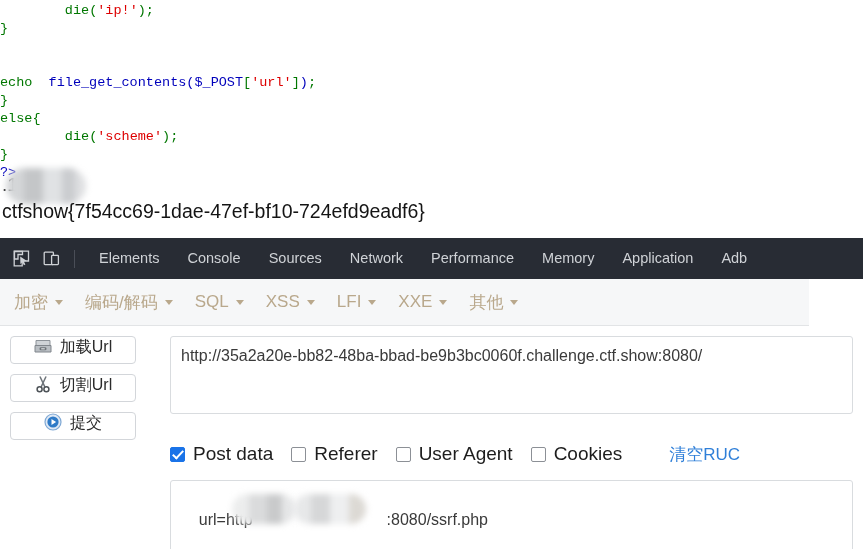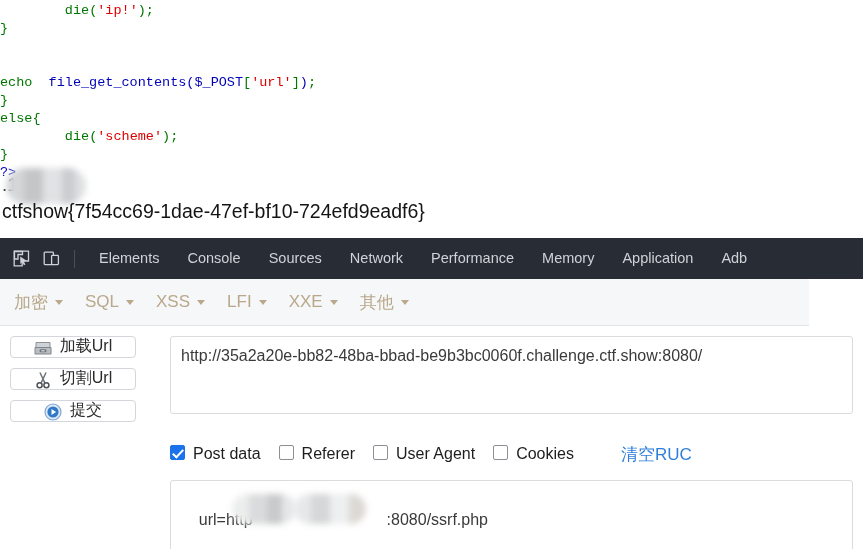--- a/index.html
+++ b/index.html
@@ -137,27 +137,27 @@
     background: #ffffff;
   }
 
   
   #action-buttons {
     position: absolute;
     left: 10px; top: 10px;
     width: 128px;
   }
   .action-btn {
-    width: 126px; height: 22px;
+    width: 126px; height: 28px;
     background: #ffffff;
     border: 1px solid #d3d6da;
     border-radius: 4px;
     margin-bottom: 10px;
     display: flex;
-    align-items: flex-end;
+    align-items: flex-start;
     justify-content: center;
     gap: 8px;
     font-size: 16px;
     color: #2b2b2b;
     cursor: pointer;
   }
   .action-btn .btn-ico {
     display: inline-flex;
     align-items: center;
     justify-content: center;
@@ -186,22 +186,23 @@
   
   #option-row {
     position: absolute;
     left: 170px; top: 116px;
     height: 24px;
     display: flex;
     align-items: center;
   }
   .opt {
     display: flex;
+    align-items: center;
     margin-right: 18px;
-    font-size: 16px;
+    font-size: 19px;
     color: #1d1d1d;
     white-space: nowrap;
   }
   .cb {
     width: 15px; height: 15px;
     border: 1.6px solid #8c9096;
     border-radius: 2px;
     background: #ffffff;
     margin-right: 8px;
     flex: 0 0 auto;
@@ -311,20 +312,24 @@
   <div class="dt-tab">Network</div>
   <div class="dt-tab">Performance</div>
   <div class="dt-tab">Memory</div>
   <div class="dt-tab">Application</div>
   <div class="dt-tab">Adb</div>
 </div>
 
 <div id="tool-menubar">
   <div class="menu-item">
     <span>加密</span>
+    <span class="caret"></span>
+  </div>
+  <div class="menu-item">
+    <span>编码/解码</span>
     <span class="caret"></span>
   </div>
   <div class="menu-item">
     <span>SQL</span>
     <span class="caret"></span>
   </div>
   <div class="menu-item">
     <span>XSS</span>
     <span class="caret"></span>
   </div>

